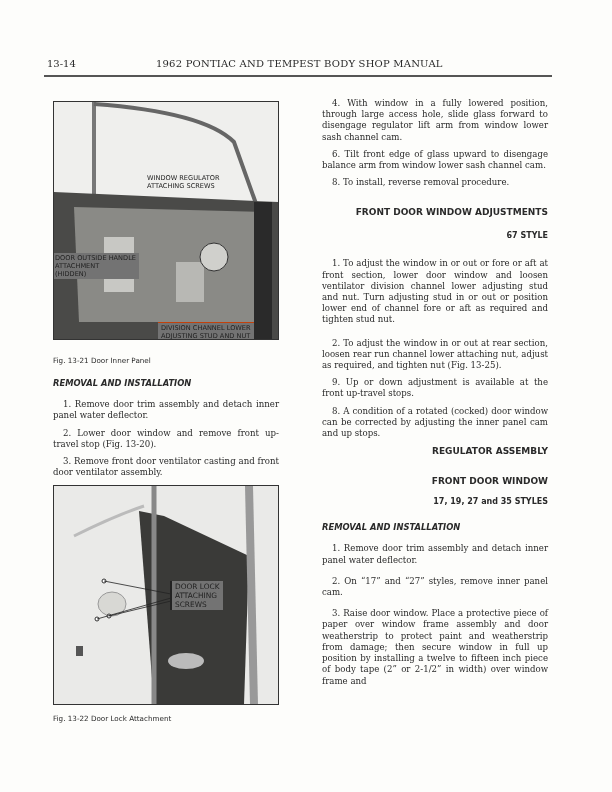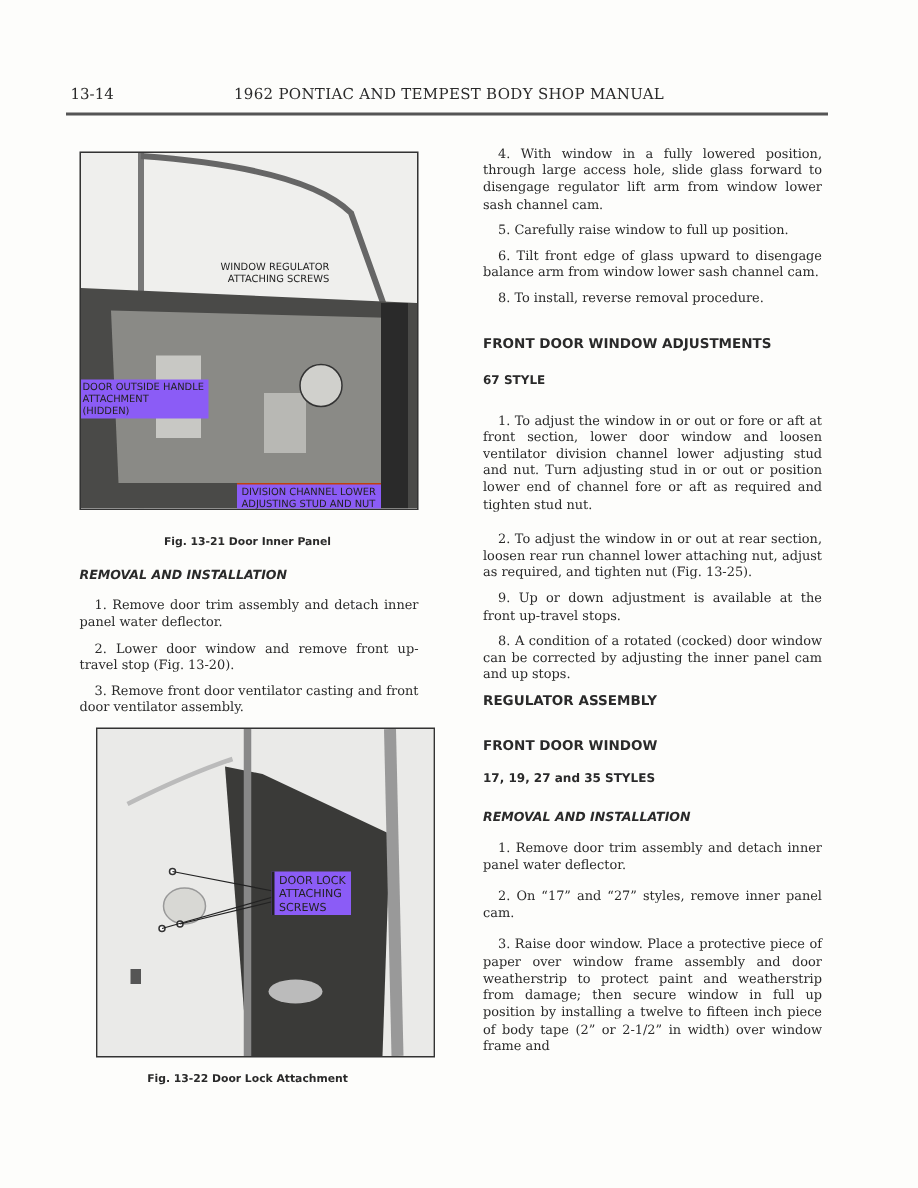--- a/index.html
+++ b/index.html
@@ -4,26 +4,26 @@
 <style>
   html, body { margin: 0; padding: 0; }
   body { width: 612px; height: 792px; background: #fdfdfb; position: relative; overflow: hidden;
          font-family: "DejaVu Serif", serif; color: #2a2a2a; }
   .hdr-num { position: absolute; left: 47px; top: 58px; font-size: 10px; }
   .hdr-title { position: absolute; left: 142px; top: 58px; font-size: 10px; letter-spacing: 0.2px; margin-left: 14px; }
   .hdr-rule { position: absolute; left: 44px; top: 75px; width: 508px; height: 2px; background: #555; }
   .col { position: absolute; font-size: 8.6px; line-height: 11.2px; text-align: justify; }
   .col p { margin: 0 0 6px 0; text-indent: 10px; }
   .sec-it { font-family: "DejaVu Sans", sans-serif; font-weight: bold; font-style: italic; font-size: 8.4px; margin: 0 0 10px 0; }
-  .sec-c { font-family: "DejaVu Sans", sans-serif; font-weight: bold; font-size: 9px; text-align: left; line-height: 12px; }
+  .sec-c { font-family: "DejaVu Sans", sans-serif; font-weight: bold; font-size: 9px; text-align: right; line-height: 12px; }
   .fig { position: absolute; border: 1px solid #333; overflow: hidden; }
-  .cap { position: absolute; font-family: "DejaVu Sans", sans-serif; font-size: 7.2px; text-align: center; font-weight: bold; }
-  .lbl { position: absolute; background: #8b5cf6; font-family: "DejaVu Sans", sans-serif; font-size: 6.6px; line-height: 8px;
+  .cap { position: absolute; font-family: "DejaVu Sans", sans-serif; font-size: 7.2px; text-align: left; }
+  .lbl { position: absolute; background: #737373; font-family: "DejaVu Sans", sans-serif; font-size: 6.6px; line-height: 8px;
          padding: 1px 3px; border-left: 2px solid #222; color: #222; white-space: pre; }
-  .lbl.plain { border-left: none; background: transparent; text-align: right; }
+  .lbl.plain { border-left: none; background: transparent; }
 </style>
 </head>
 <body>
 
 <div>
   <div class="hdr-num">13-14</div>
   <div class="hdr-title">1962 PONTIAC AND TEMPEST BODY SHOP MANUAL</div>
   <div class="hdr-rule"></div>
 </div>
 
@@ -49,21 +49,21 @@
 </div>
 <div class="cap" style="left:53px; top:356px; width:224px;">Fig. 13-21   Door Inner Panel</div>
 
 <div class="col" style="left:53px; top:378px; width:226px;">
   <div class="sec-it" style="text-align:left;">REMOVAL AND INSTALLATION</div>
   <p>1. Remove door trim assembly and detach inner panel water deflector.</p>
   <p>2. Lower door window and remove front up-travel stop (Fig. 13-20).</p>
   <p>3. Remove front door ventilator casting and front door ventilator assembly.</p>
 </div>
 
-<div class="fig" style="left:64px; top:485px; width:224px; height:218px;">
+<div class="fig" style="left:53px; top:485px; width:224px; height:218px;">
   <svg width="224" height="218" viewBox="0 0 224 218">
     <rect x="0" y="0" width="224" height="218" fill="#eaeae8"></rect>
     <path d="M85 25 L110 30 L195 70 L190 218 L100 218 Z" fill="#3a3a38"></path>
     <path d="M100 0 L100 218" stroke="#888" stroke-width="5"></path>
     <path d="M195 0 L200 218" stroke="#999" stroke-width="8"></path>
     <path d="M20 50 Q60 30 90 20" stroke="#bbb" stroke-width="3" fill="none"></path>
     <ellipse cx="58" cy="118" rx="14" ry="12" fill="#d8d8d4" stroke="#999"></ellipse>
     <rect x="22" y="160" width="7" height="10" fill="#555"></rect>
     <ellipse cx="132" cy="175" rx="18" ry="8" fill="#bbb"></ellipse>
     <circle cx="50" cy="95" r="2" fill="#fff" stroke="#333"></circle>
@@ -74,21 +74,20 @@
     <line x1="55" y1="130" x2="117" y2="115" stroke="#222" stroke-width="0.8"></line>
   </svg>
   <div class="lbl" style="left:116px; top:95px; font-size:7.4px; line-height:9px;">DOOR LOCK
 ATTACHING
 SCREWS</div>
 </div>
 <div class="cap" style="left:53px; top:714px; width:224px;">Fig. 13-22   Door Lock Attachment</div>
 
 <div class="col" style="left:302px; top:98px; width:226px;margin-left:20px;">
   <p>4. With window in a fully lowered position, through large access hole, slide glass forward to disengage regulator lift arm from window lower sash channel cam.</p>
-  <p>5. Carefully raise window to full up position.</p>
   <p>6. Tilt front edge of glass upward to disengage balance arm from window lower sash channel cam.</p>
   <p>8. To install, reverse removal procedure.</p>
 
   <div class="sec-c" style="margin-top:18px;">FRONT DOOR WINDOW ADJUSTMENTS</div>
   <div class="sec-c" style="margin-top:12px; font-size:8px; margin-bottom:16px;">67 STYLE</div>
   <p style="margin-bottom:12px;">1. To adjust the window in or out or fore or aft at front section, lower door window and loosen ventilator division channel lower adjusting stud and nut. Turn adjusting stud in or out or position lower end of channel fore or aft as required and tighten stud nut.</p>
   <p>2. To adjust the window in or out at rear section, loosen rear run channel lower attaching nut, adjust as required, and tighten nut (Fig. 13-25).</p>
   <p>9. Up or down adjustment is available at the front up-travel stops.</p>
   <p>8. A condition of a rotated (cocked) door window can be corrected by adjusting the inner panel cam and up stops.</p>
 

